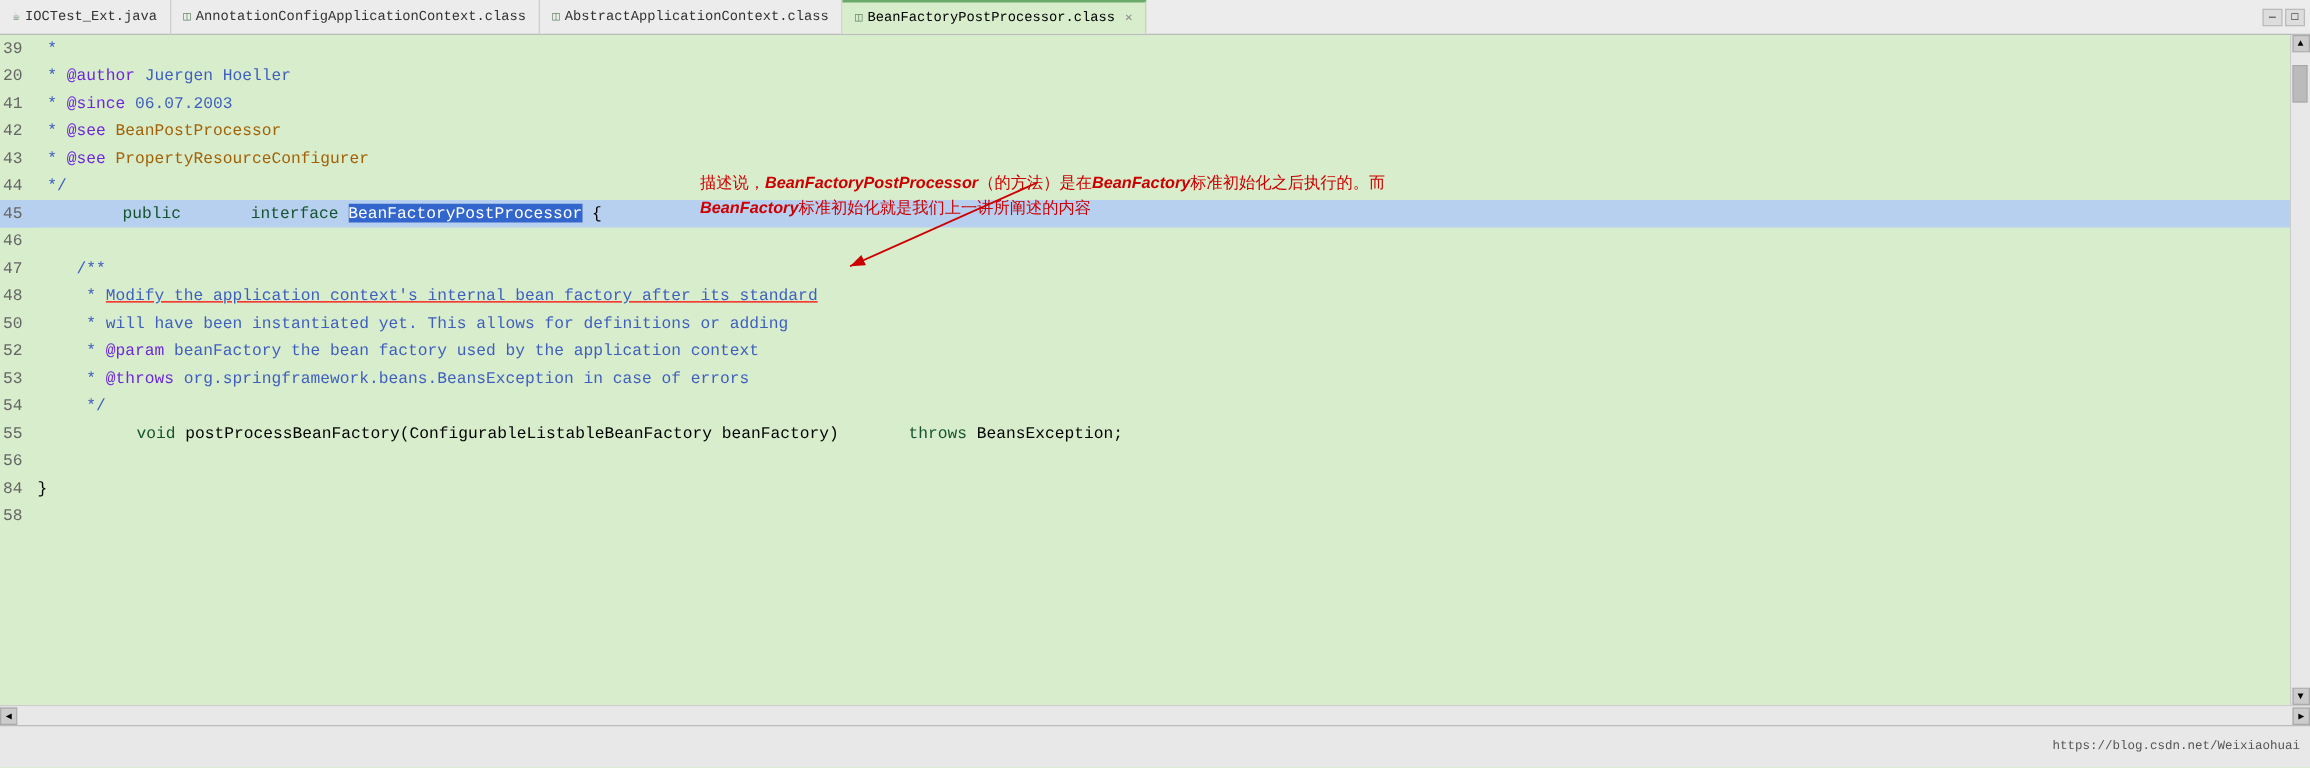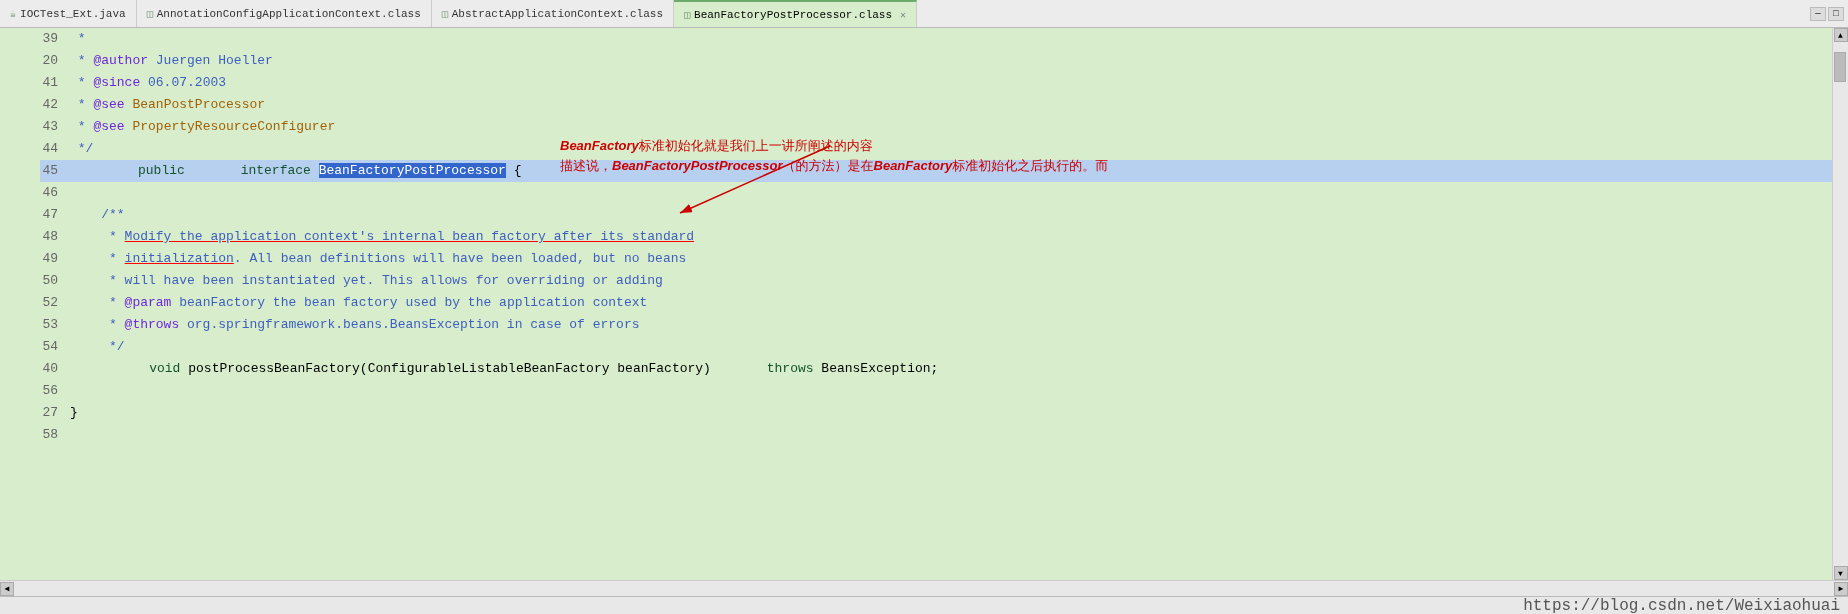--- a/index.html
+++ b/index.html
@@ -110,21 +110,20 @@
       position: absolute;
       top: 10px;
       left: 1px;
     }
 
     
     .code-area {
       flex: 1;
       overflow: hidden;
       position: relative;
-      padding-left: 40px;
     }
 
     .code-line {
       display: flex;
       align-items: baseline;
       line-height: 22px;
       white-space: pre;
     }
 
     .line-num {
@@ -169,28 +168,28 @@
       position: absolute;
       top: 0;
       left: 0;
       width: 100%;
       height: 100%;
       pointer-events: none;
     }
 
     
     .status-bar {
-      height: 18px;
+      height: 34px;
       background: #e8e8e8;
       border-top: 1px solid #bbb;
       display: flex;
-      align-items: flex-start;
+      align-items: center;
       justify-content: flex-end;
       padding: 0 8px;
-      font-size: 16px;
+      font-size: 10px;
       color: #555;
       flex-shrink: 0;
     }
 
     
     .hscrollbar {
       height: 16px;
       background: #e8e8e8;
       border-top: 1px solid #ccc;
       display: flex;
@@ -288,58 +287,54 @@
     <div class="code-line">
       <span class="line-num c-gray">47</span>
       <span class="line-content c-javadoc">    /**</span>
     </div>
 
     <div class="code-line">
       <span class="line-num c-gray">48</span>
       <span class="line-content c-javadoc">     * <span class="underline-red">Modify the application context's internal bean factory after its standard</span></span>
     </div>
 
-    <div class="code-line">
-      <span class="line-num c-gray">49</span>
-      <span class="line-content c-javadoc">     * <span class="underline-red">initialization</span>. All bean definitions will have been loaded, but no beans</span>
-    </div>
 
     <div class="code-line">
       <span class="line-num c-gray">50</span>
-      <span class="line-content c-javadoc">     * will have been instantiated yet. This allows for overriding or adding</span>
+      <span class="line-content c-javadoc">     * will have been instantiated yet. This allows for definitions or adding</span>
     </div>
 
 
     <div class="code-line">
       <span class="line-num c-gray">52</span>
       <span class="line-content c-javadoc">     * <span class="c-javadoc-tag">@param</span> beanFactory the bean factory used by the application context</span>
     </div>
 
     <div class="code-line">
       <span class="line-num c-gray">53</span>
       <span class="line-content c-javadoc">     * <span class="c-javadoc-tag">@throws</span> org.springframework.beans.BeansException in case of errors</span>
     </div>
 
     <div class="code-line">
       <span class="line-num c-gray">54</span>
       <span class="line-content c-javadoc">     */</span>
     </div>
 
     <div class="code-line">
-      <span class="line-num c-gray">40</span>
+      <span class="line-num c-gray">55</span>
       <span class="line-content">    <span class="c-blue">void</span> postProcessBeanFactory(ConfigurableListableBeanFactory beanFactory) <span class="c-blue">throws</span> BeansException;</span>
     </div>
 
     <div class="code-line">
       <span class="line-num c-gray">56</span>
       <span class="line-content"></span>
     </div>
 
     <div class="code-line">
-      <span class="line-num c-gray">27</span>
+      <span class="line-num c-gray">84</span>
       <span class="line-content c-black">}</span>
     </div>
 
     <div class="code-line">
       <span class="line-num c-gray">58</span>
       <span class="line-content"></span>
     </div>
 
     <svg class="annotation-overlay" xmlns="http://www.w3.org/2000/svg">
 
@@ -358,24 +353,24 @@
       left: 560px;
       color: #cc0000;
       font-family: 'SimHei', '黑体', sans-serif;
       font-size: 13px;
       font-weight: normal;
       pointer-events: none;
       white-space: nowrap;
       line-height: 1.5;
     ">
       <div>
-        <span style="font-style:italic; font-weight:bold;">BeanFactory</span><span>标准初始化就是我们上一讲所阐述的内容</span>
+        <span>描述说，</span><span style="font-style:italic; font-weight:bold;">BeanFactoryPostProcessor</span><span>（的方法）是在</span><span style="font-style:italic; font-weight:bold;">BeanFactory</span><span>标准初始化之后执行的。而</span>
       </div>
       <div>
-        <span>描述说，</span><span style="font-style:italic; font-weight:bold;">BeanFactoryPostProcessor</span><span>（的方法）是在</span><span style="font-style:italic; font-weight:bold;">BeanFactory</span><span>标准初始化之后执行的。而</span>
+        <span style="font-style:italic; font-weight:bold;">BeanFactory</span><span>标准初始化就是我们上一讲所阐述的内容</span>
       </div>
     </div>
   </div>
 
   <div class="scrollbar-right">
     <div class="scroll-arrow">▲</div>
     <div class="scroll-track">
       <div class="scroll-thumb"></div>
     </div>
     <div class="scroll-arrow">▼</div>

